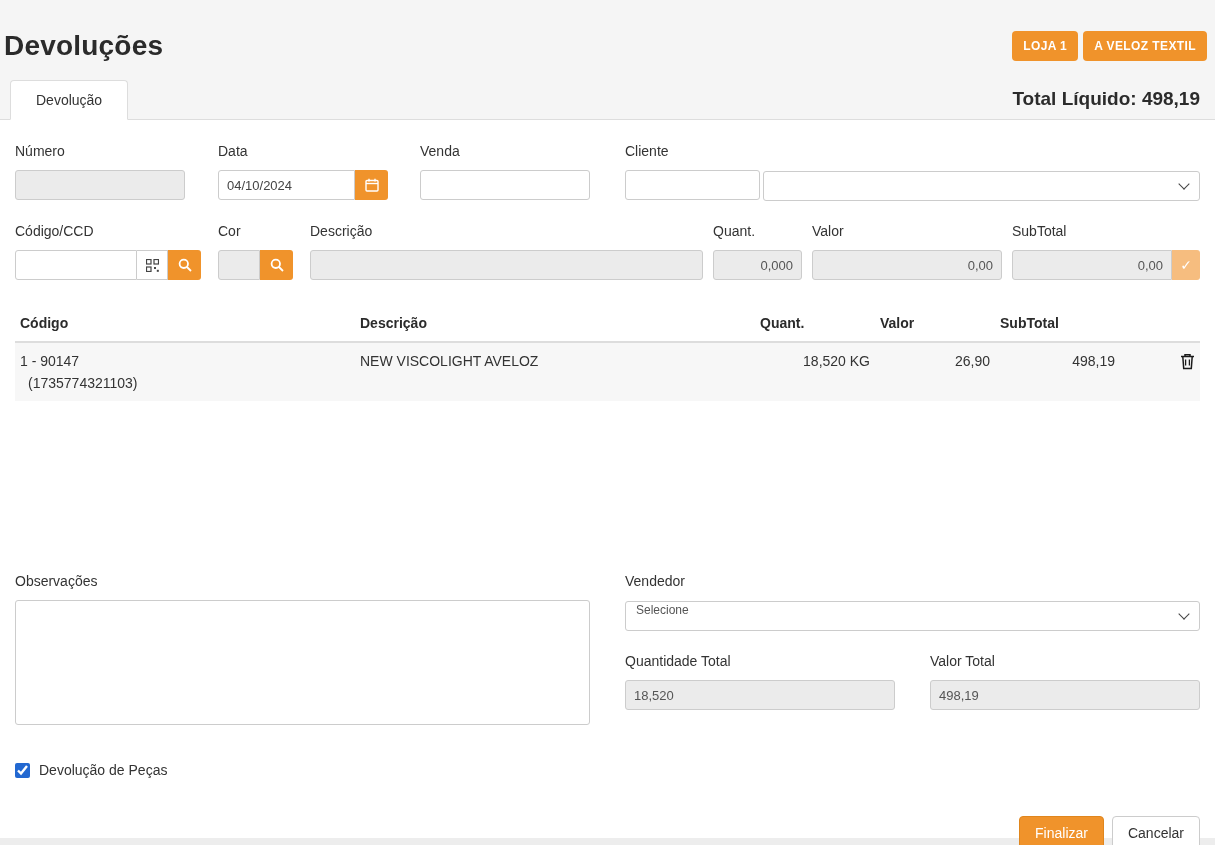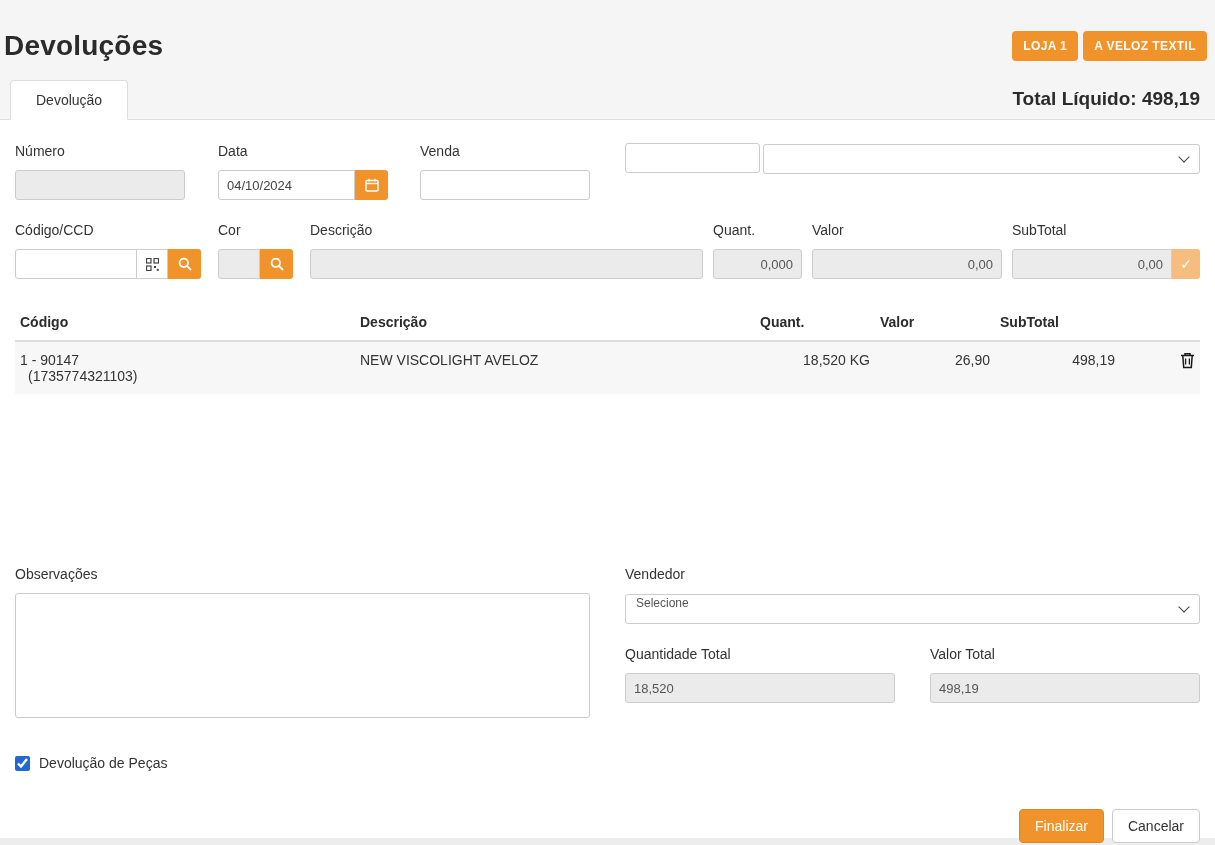--- a/index.html
+++ b/index.html
@@ -117,21 +117,21 @@
   
   table.items { width: 100%; border-collapse: collapse; margin-top: 25px; font-size: 14px; }
   table.items th {
     text-align: left; font-weight: bold; color: #2b2b2b;
     padding: 10px 5px; border-bottom: 2px solid #ddd;
   }
   table.items td { padding: 10px 5px; vertical-align: top; color: #333; }
   table.items tbody tr { background: #f7f7f7; }
   th.num, td.num { text-align: right; }
   th.act, td.act { text-align: right; padding-right: 12px; }
-  .code-line2 { display: block; padding-left: 8px; }
+  .code-line2 { display: block; padding-left: 8px; margin-top: 6px; }
   .trash-btn { background: none; border: none; cursor: pointer; padding: 0; }
   
   .lower { display: flex; gap: 35px; margin-top: 172px; }
   .lower-left { width: 575px; }
   .lower-right { flex: 1; }
   textarea.obs {
     width: 100%; height: 125px;
     border: 1px solid #ccc; border-radius: 3px;
     padding: 8px; font-size: 13px; color: #444; resize: none; outline: none;
   }
@@ -188,20 +188,21 @@
               <line x1="10" y1="0.8" x2="10" y2="3.5" stroke="#fff" stroke-width="1.4"></line>
             </svg>
           </button>
         </div>
       </div>
       <div class="field w-venda">
         <label>Venda</label>
         <input class="input" value="" style="">
       </div>
       <div class="field w-cliente">
+        <label>Cliente</label>
         <div class="cliente-row">
           <input class="input" value="" style="">
           <div class="sel">
             <select>
               <option></option>
             </select>
           </div>
         </div>
       </div>
     </div>

